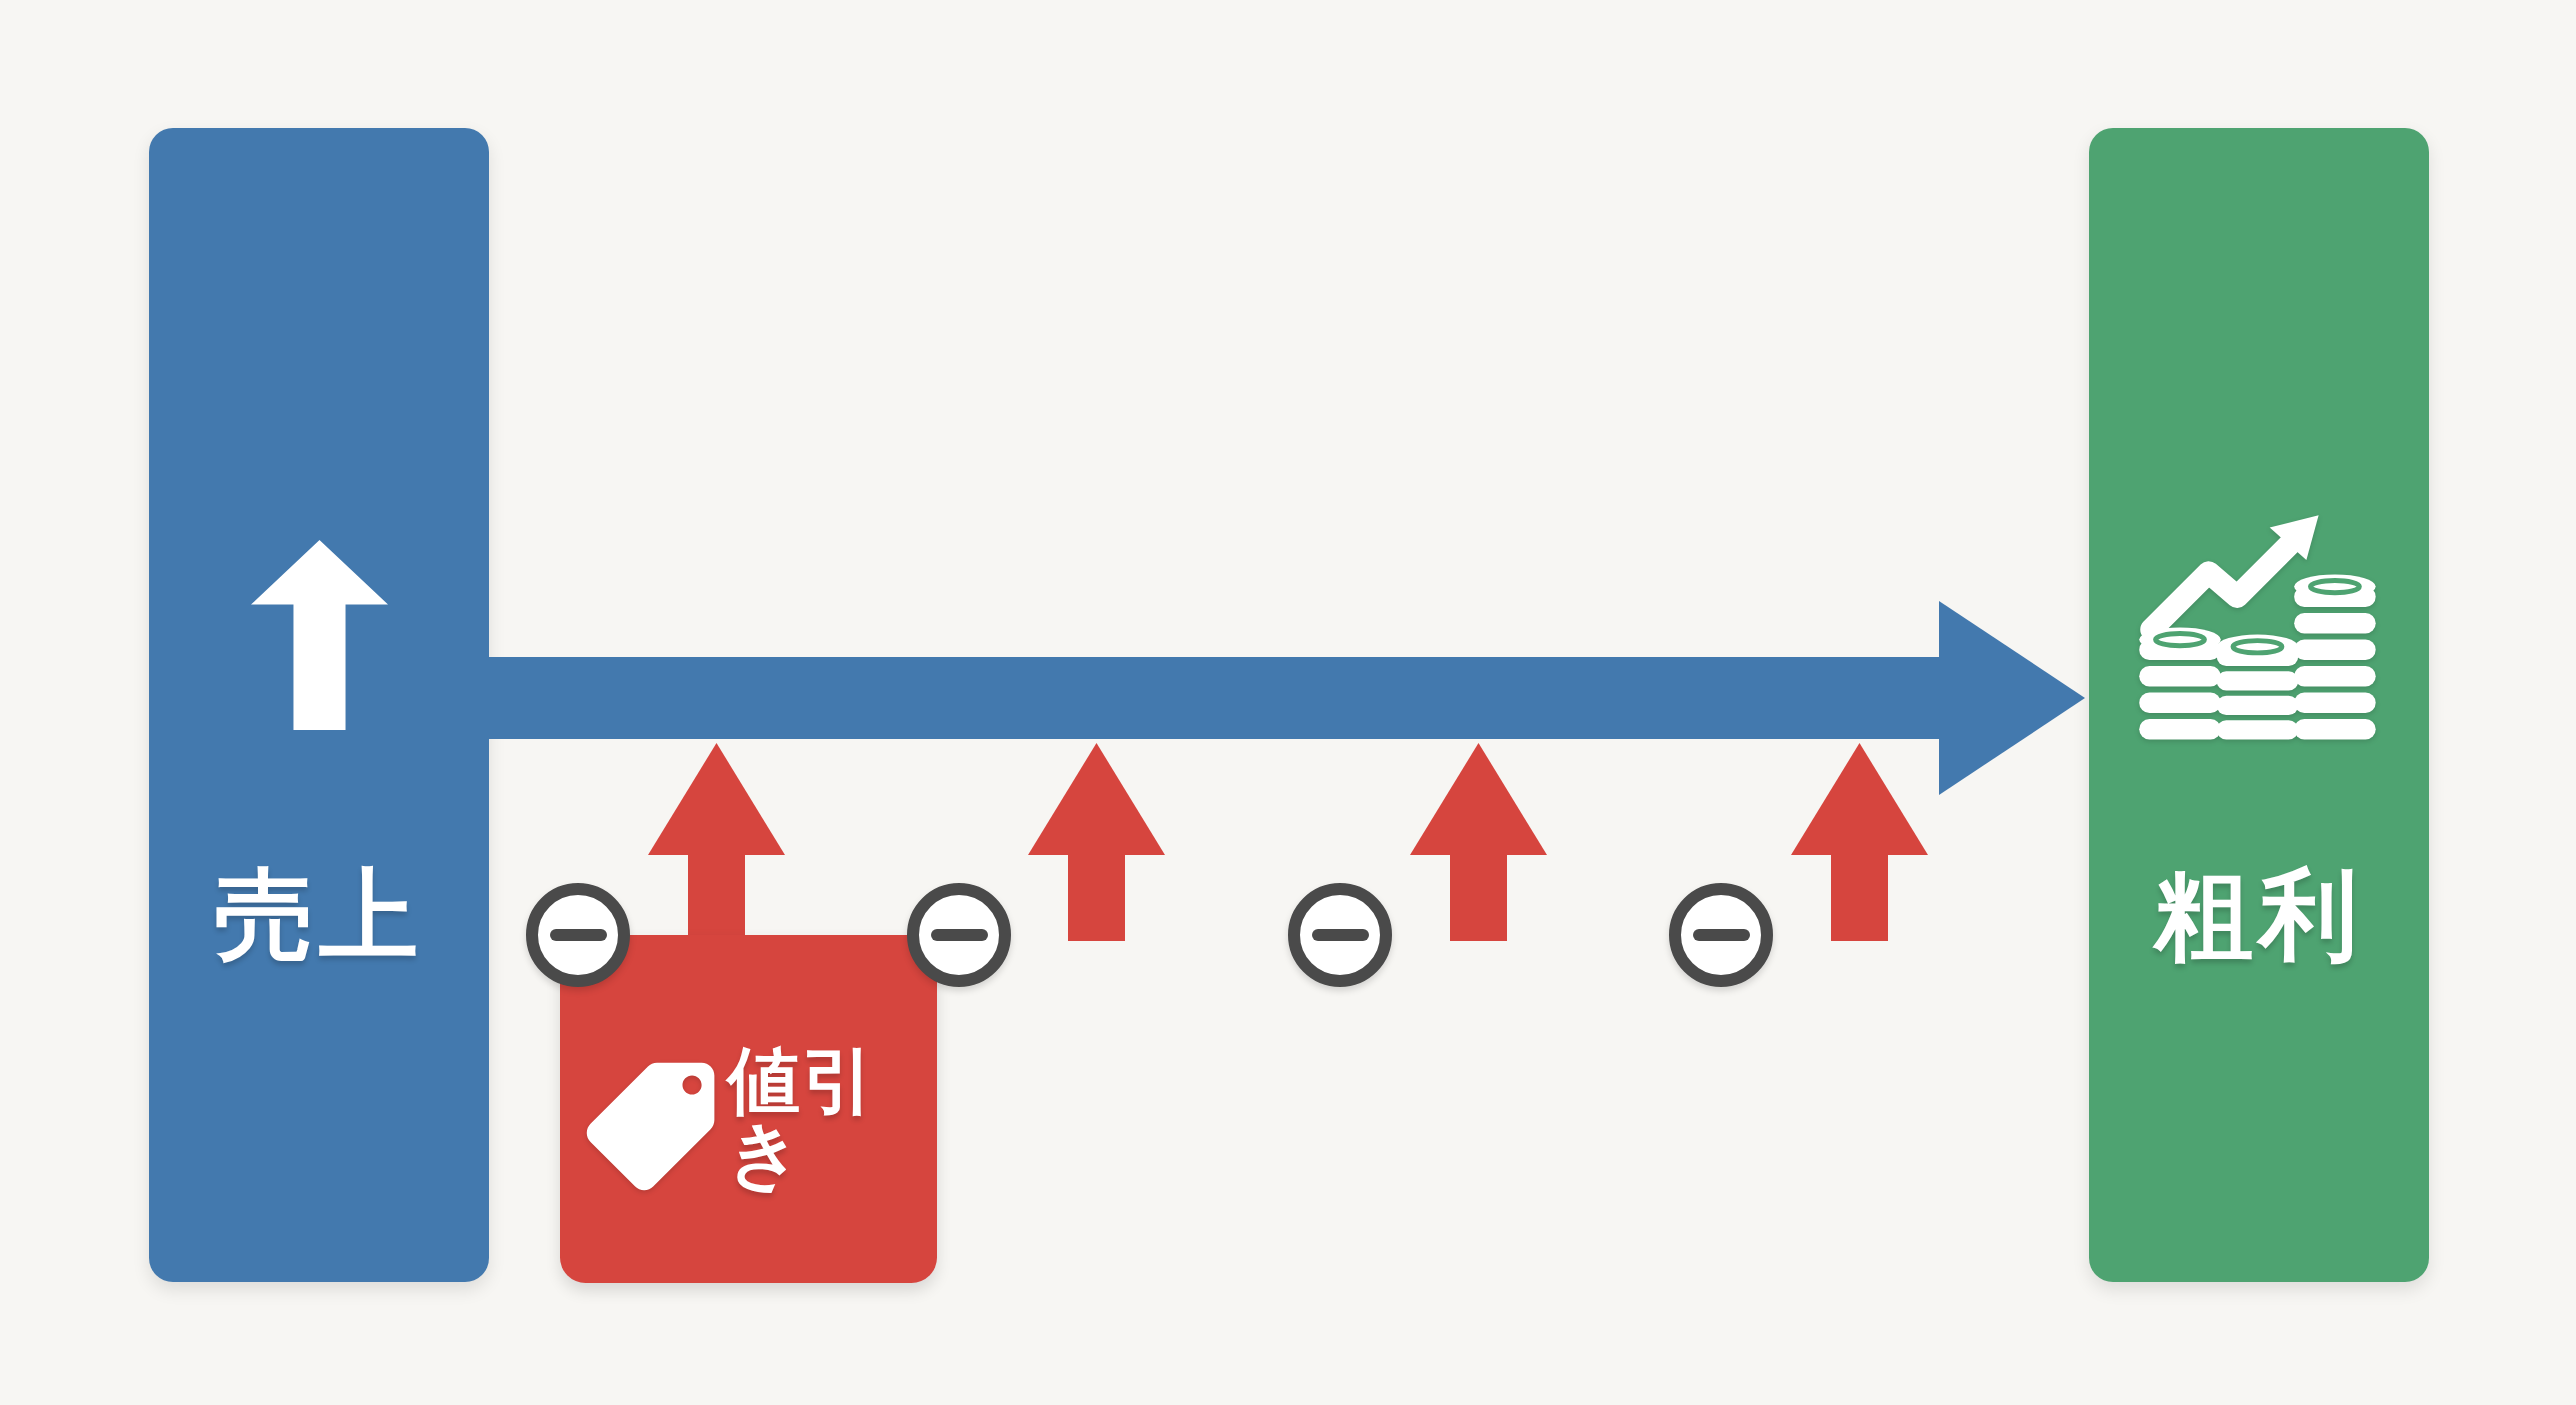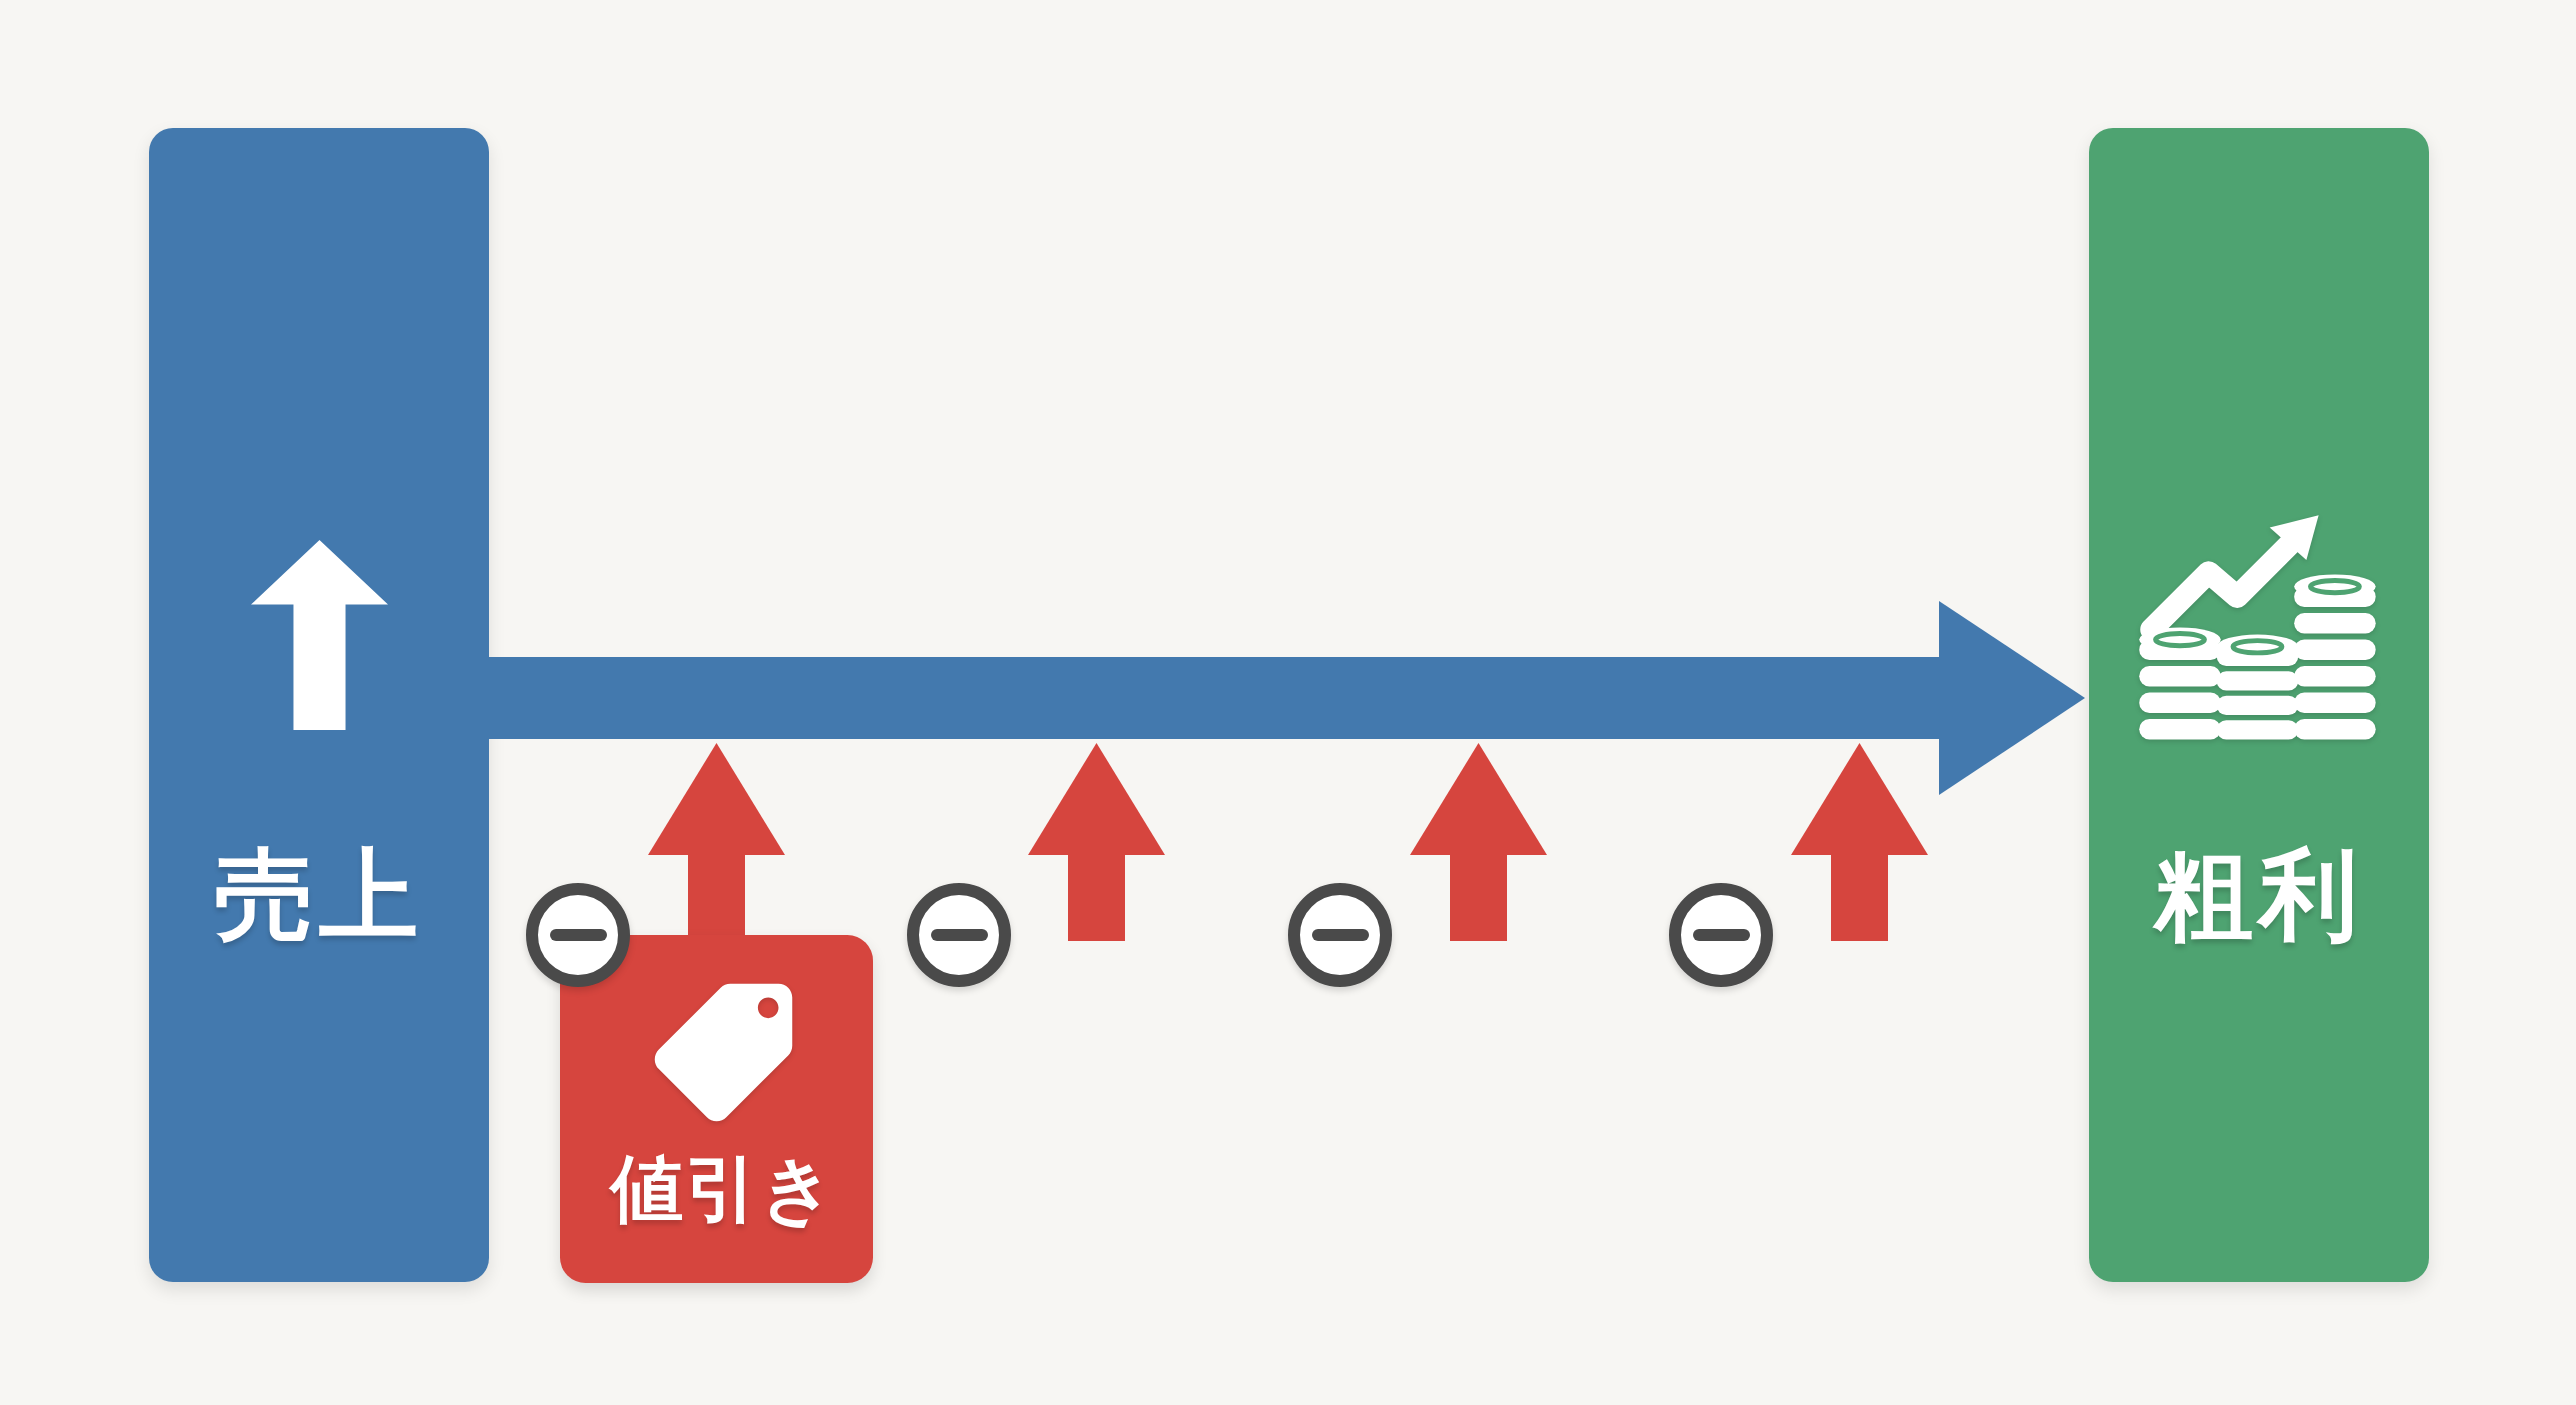--- a/index.html
+++ b/index.html
@@ -14,21 +14,21 @@
     background:var(--bg);overflow:hidden;
   }
   
   .vbar{
     position:absolute;top:128px;width:340px;height:1154px;
     border-radius:24px;box-shadow:0 7.3px 16.5px rgba(0,0,0,.10);
   }
   .vbar-sales{left:149px;background:var(--blue);}
   .vbar-profit{left:2089px;background:var(--green);}
   .vbar-label{
-    position:absolute;top:702px;left:0;width:100%;
+    position:absolute;top:722px;left:0;width:100%;
     text-align:center;color:var(--text);font-size:99px;font-weight:bold;
     letter-spacing:5.5px;text-shadow:0 3.7px 5.5px rgba(0,0,0,.18);
   }
   
   .sales-up-arrow{
     position:absolute;left:102px;top:412px;width:137px;height:190px;
     background:var(--text);
     clip-path:polygon(50% 0,100% 34%,69% 34%,69% 100%,31% 100%,31% 34%,0 34%);
     filter:drop-shadow(0 2.7px 2.7px rgba(0,0,0,.15));
   }
@@ -52,24 +52,24 @@
     position:absolute;top:743px;width:137px;height:112px;
     background:var(--red);
     clip-path:polygon(50% 0,100% 100%,0 100%);
   }
   .ded-arrow-stem{
     position:absolute;top:851px;width:57px;height:90px;
     background:var(--red);
   }
   
   .dbox{
-    position:absolute;top:935px;width:313px;height:348px;
+    position:absolute;top:935px;width:377px;height:348px;
     background:var(--red);border-radius:25.6px;
     box-shadow:0 7.3px 14.6px rgba(0,0,0,.12);
-    display:flex;flex-direction:column;align-items:center;padding-left:14px;
+    display:flex;align-items:center;padding-left:14px;
   }
   .dbox .icon{
     margin-top:35px;height:165px;display:block;
     filter:drop-shadow(0 2.7px 2.7px rgba(0,0,0,.15));
   }
   .dbox-label{
     margin-top:16.5px;color:var(--text);font-size:73px;font-weight:bold;
     letter-spacing:1.8px;text-shadow:0 3.7px 5.5px rgba(0,0,0,.18);line-height:1;
   }
   

